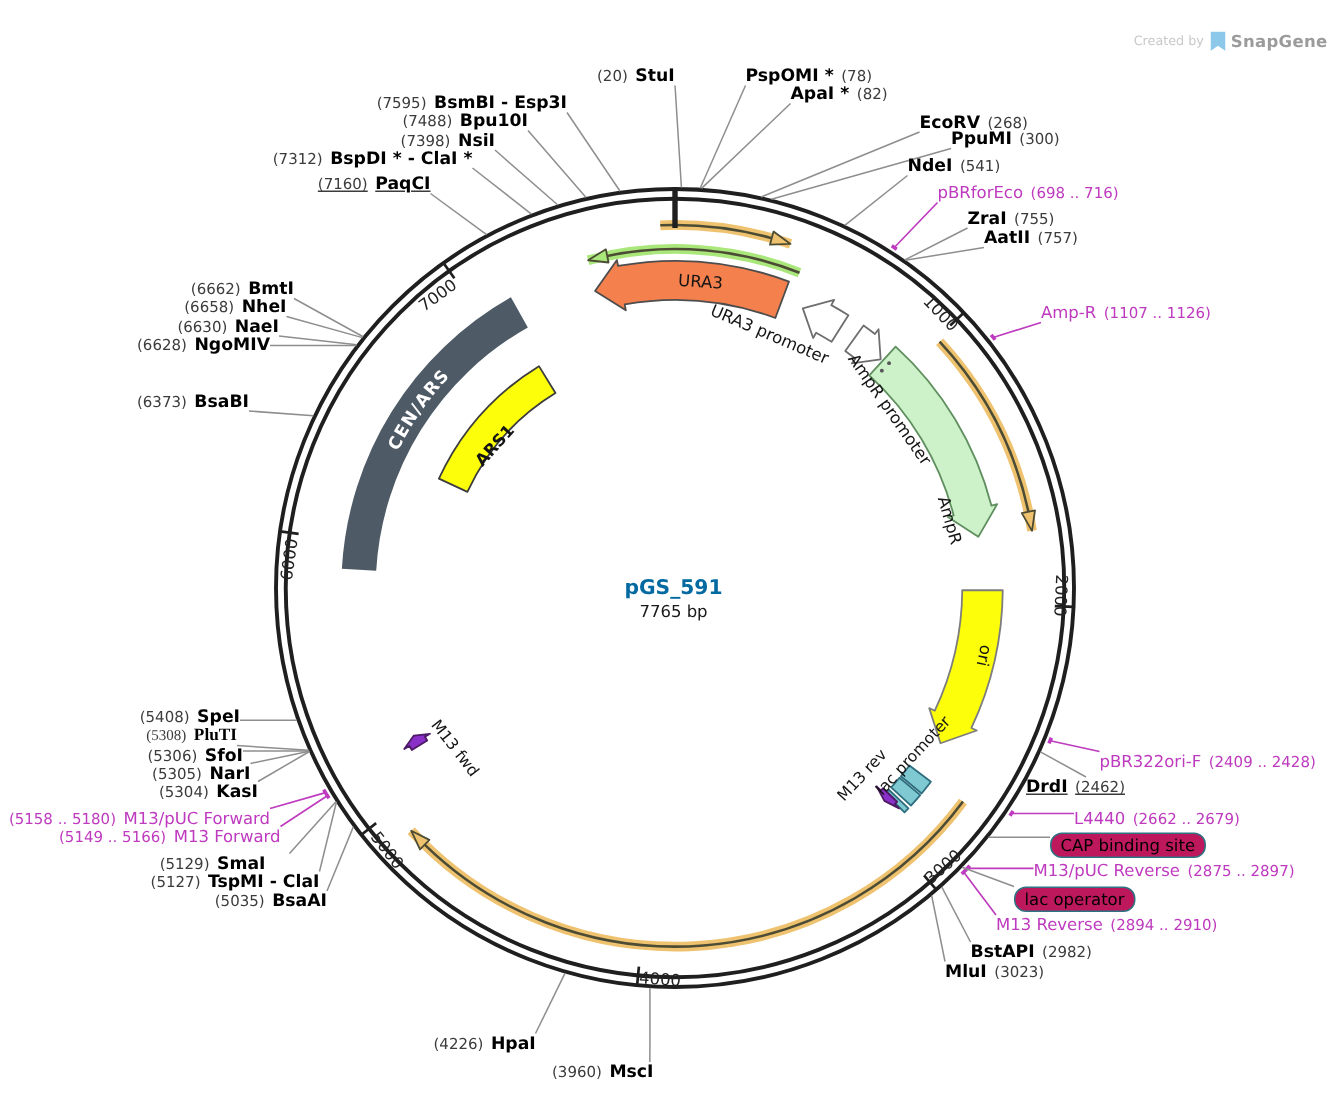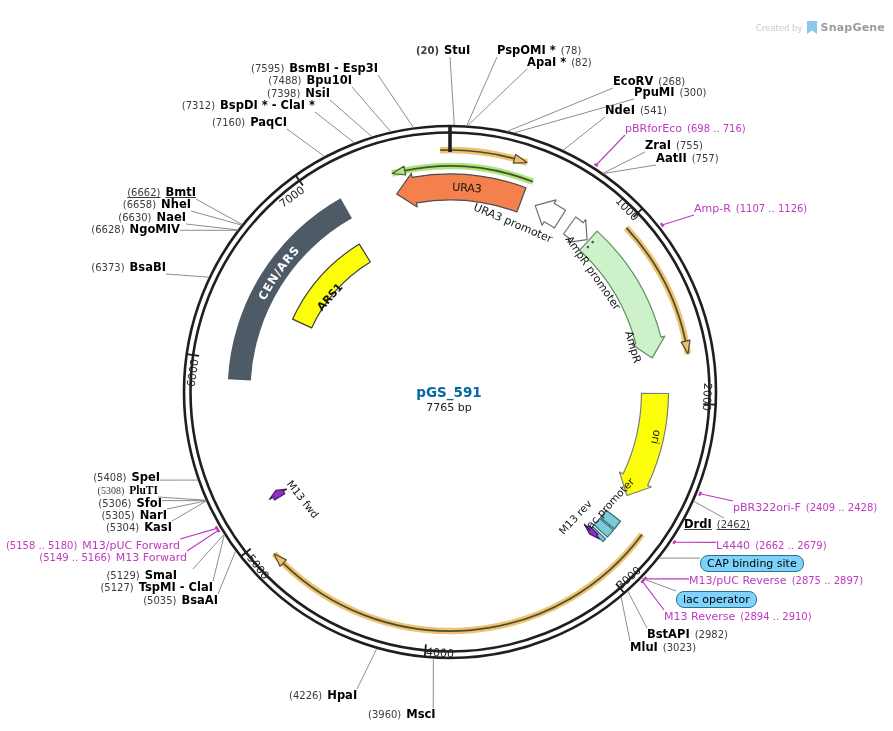--- a/index.html
+++ b/index.html
@@ -9,21 +9,21 @@
   
   .lbl{position:absolute;white-space:nowrap;line-height:13px;font-size:10px;color:#3c3c3c;}
   .lbl b{font-size:11.5px;color:#000;}
   .r{text-align:right;}
   .sp{display:inline-block;width:5px;}
   
   .plbl{position:absolute;white-space:nowrap;line-height:13px;font-size:11px;color:#BE3ABE;}
   .plbl .rg{font-size:10px;}
   
   .blbl{position:absolute;white-space:nowrap;font-size:11px;line-height:15px;color:#000;
-        background:#7dd3fc;border:1.5px solid #2E7384;border-radius:8px;padding:0 6px;}
+        background:#be185d;border:1.5px solid #2E7384;border-radius:8px;padding:0 6px;}
   
   .tickl{position:absolute;font-size:11px;color:#222;white-space:nowrap;}
   
   .flbl{position:absolute;font-size:11px;color:#141414;white-space:nowrap;}
   .flbl.sm{font-size:10.5px;}
   .flbl.bd{font-weight:600;}
   .ctr{position:absolute;text-align:center;transform:translate(-50%,-50%);}
   .ptitle{font-size:13.5px;font-weight:bold;color:#0369a1;}
   .psize{font-size:11px;color:#1a1a1a;margin-top:1px;}
   
@@ -162,28 +162,28 @@
   <div class="flbl" style="left:467px;top:188px;transform:translate(-50%,-50%) rotate(4deg);">URA3</div>
   <div class="flbl" style="left:513px;top:223px;transform:translate(-50%,-50%) rotate(23deg);">URA3 promoter</div>
   <div class="flbl" style="left:593px;top:273px;transform:translate(-50%,-50%) rotate(55deg);">AmpR promoter</div>
   <div class="flbl" style="left:633px;top:347px;transform:translate(-50%,-50%) rotate(74deg);">AmpR</div>
   <div class="flbl" style="left:656px;top:437px;transform:translate(-50%,-50%) rotate(102deg);">ori</div>
   <div class="flbl sm" style="left:575px;top:517px;transform:translate(-50%,-50%) rotate(-47deg);">M13 rev</div>
   <div class="flbl sm" style="left:609px;top:504px;transform:translate(-50%,-50%) rotate(-47deg);">lac promoter</div>
   <div class="flbl sm" style="left:303px;top:499px;transform:translate(-50%,-50%) rotate(52deg);">M13 fwd</div>
   <div class="flbl bd" style="left:330px;top:297px;transform:translate(-50%,-50%) rotate(-48deg);">ARS1</div>
 
-  <div class="lbl" style="left:416px;top:44px;font-weight:bold;"><span>(20)</span><span class="sp"></span><b>StuI</b></div>
+  <div class="lbl" style="left:398px;top:44px;"><span>(20)</span><span class="sp"></span><b>StuI</b></div>
   <div class="lbl" style="left:497px;top:44px;"><b>PspOMI *</b><span class="sp"></span><span>(78)</span></div>
   <div class="lbl" style="left:527px;top:56px;"><b>ApaI *</b><span class="sp"></span><span>(82)</span></div>
   <div class="lbl r" style="right:515px;top:62px;"><span>(7595)</span><span class="sp"></span><b>BsmBI - Esp3I</b></div>
   <div class="lbl r" style="right:541px;top:74px;"><span>(7488)</span><span class="sp"></span><b>Bpu10I</b></div>
   <div class="lbl r" style="right:563px;top:87px;"><span>(7398)</span><span class="sp"></span><b>NsiI</b></div>
   <div class="lbl r" style="right:578px;top:99px;"><span>(7312)</span><span class="sp"></span><b>BspDI * - ClaI *</b></div>
-  <div class="lbl r" style="right:606px;top:116px;"><span>(7160)</span><span class="sp"></span><b>PaqCI</b></div>
+  <div class="lbl r" style="right:606px;top:116px;text-decoration:underline;"><span>(7160)</span><span class="sp"></span><b>PaqCI</b></div>
 
   <div class="lbl" style="left:613px;top:75px;"><b>EcoRV</b><span class="sp"></span><span>(268)</span></div>
   <div class="lbl" style="left:634px;top:86px;"><b>PpuMI</b><span class="sp"></span><span>(300)</span></div>
   <div class="lbl" style="left:605px;top:104px;"><b>NdeI</b><span class="sp"></span><span>(541)</span></div>
   <div class="plbl" style="left:625px;top:122px;"><span>pBRforEco</span><span class="sp"></span><span class="rg">(698 .. 716)</span></div>
   <div class="lbl" style="left:645px;top:139px;"><b>ZraI</b><span class="sp"></span><span>(755)</span></div>
   <div class="lbl" style="left:656px;top:152px;"><b>AatII</b><span class="sp"></span><span>(757)</span></div>
   <div class="plbl" style="left:694px;top:202px;"><span>Amp-R</span><span class="sp"></span><span class="rg">(1107 .. 1126)</span></div>
   <div class="plbl" style="left:733px;top:501px;"><span>pBR322ori-F</span><span class="sp"></span><span class="rg">(2409 .. 2428)</span></div>
   <div class="lbl" style="left:684px;top:518px;text-decoration:underline;"><b>DrdI</b><span class="sp"></span><span>(2462)</span></div>
@@ -206,15 +206,15 @@
   <div class="plbl r" style="right:713px;top:539px;"><span class="rg">(5158 .. 5180)</span><span class="sp"></span><span>M13/pUC Forward</span></div>
   <div class="plbl r" style="right:706px;top:551px;"><span class="rg">(5149 .. 5166)</span><span class="sp"></span><span>M13 Forward</span></div>
   <div class="lbl r" style="right:716px;top:569px;"><span>(5129)</span><span class="sp"></span><b>SmaI</b></div>
   <div class="lbl r" style="right:680px;top:581px;"><span>(5127)</span><span class="sp"></span><b>TspMI - ClaI</b></div>
   <div class="lbl r" style="right:675px;top:594px;"><span>(5035)</span><span class="sp"></span><b>BsaAI</b></div>
 
   <div class="lbl r" style="right:727px;top:261px;"><span>(6373)</span><span class="sp"></span><b>BsaBI</b></div>
   <div class="lbl r" style="right:713px;top:223px;"><span>(6628)</span><span class="sp"></span><b>NgoMIV</b></div>
   <div class="lbl r" style="right:707px;top:211px;"><span>(6630)</span><span class="sp"></span><b>NaeI</b></div>
   <div class="lbl r" style="right:702px;top:198px;"><span>(6658)</span><span class="sp"></span><b>NheI</b></div>
-  <div class="lbl r" style="right:697px;top:186px;text-decoration:underline;"><span>(6662)</span><span class="sp"></span><b>BmtI</b></div>
+  <div class="lbl r" style="right:697px;top:186px;"><span>(6662)</span><span class="sp"></span><b>BmtI</b></div>
 
 </div>
 
 </body></html>

